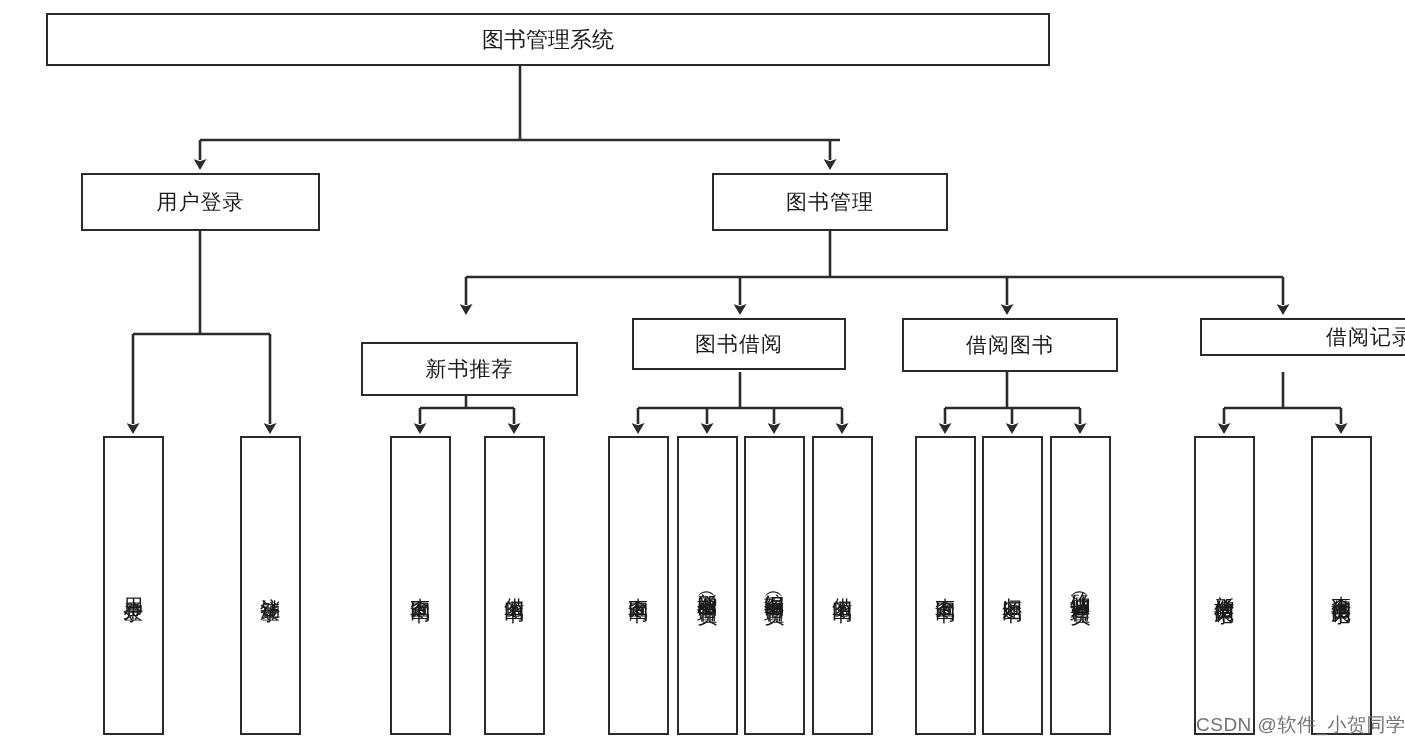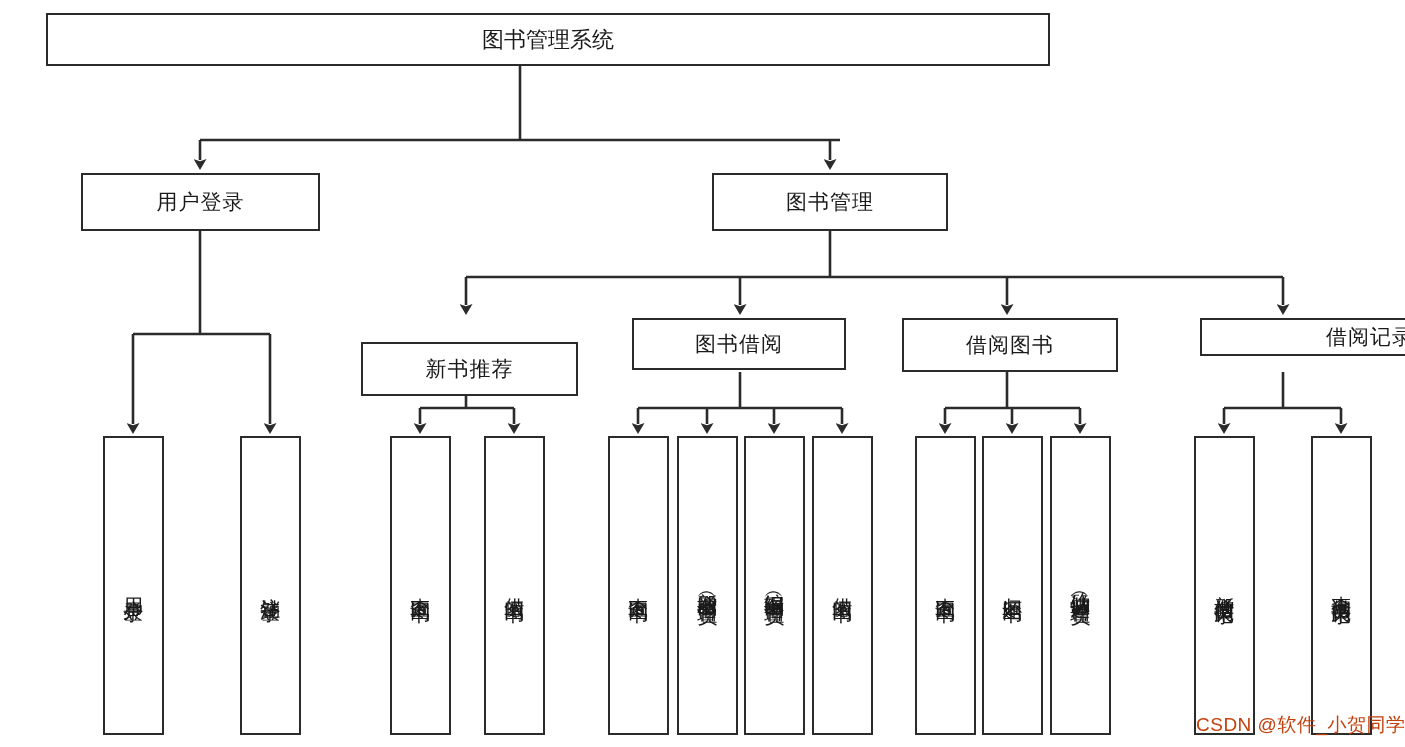--- a/index.html
+++ b/index.html
@@ -12,21 +12,21 @@
   .node.root{font-size:22px;margin-left:28px;}
   .node.leaf{font-size:20px;line-height:1.22;}
   .node.leaf .vtext{
       writing-mode:vertical-rl;
       text-orientation:upright;
       white-space:nowrap;
       letter-spacing:2px;
       display:block;
   }
   .node .htext{white-space:nowrap;}
-  #watermark{position:absolute;left:1196px;top:712px;font-size:19px;color:#c2410c;
+  #watermark{position:absolute;left:1196px;top:712px;font-size:19px;color:#737373;
              white-space:nowrap;letter-spacing:.5px;}
 </style>
 </head>
 <body>
 
 <div id="canvas">
 
   <svg id="wires" viewBox="0 0 1405 747">
     <defs>
       <marker id="arrow" markerWidth="11" markerHeight="13" refX="1" refY="6.5" orient="auto" markerUnits="userSpaceOnUse">

